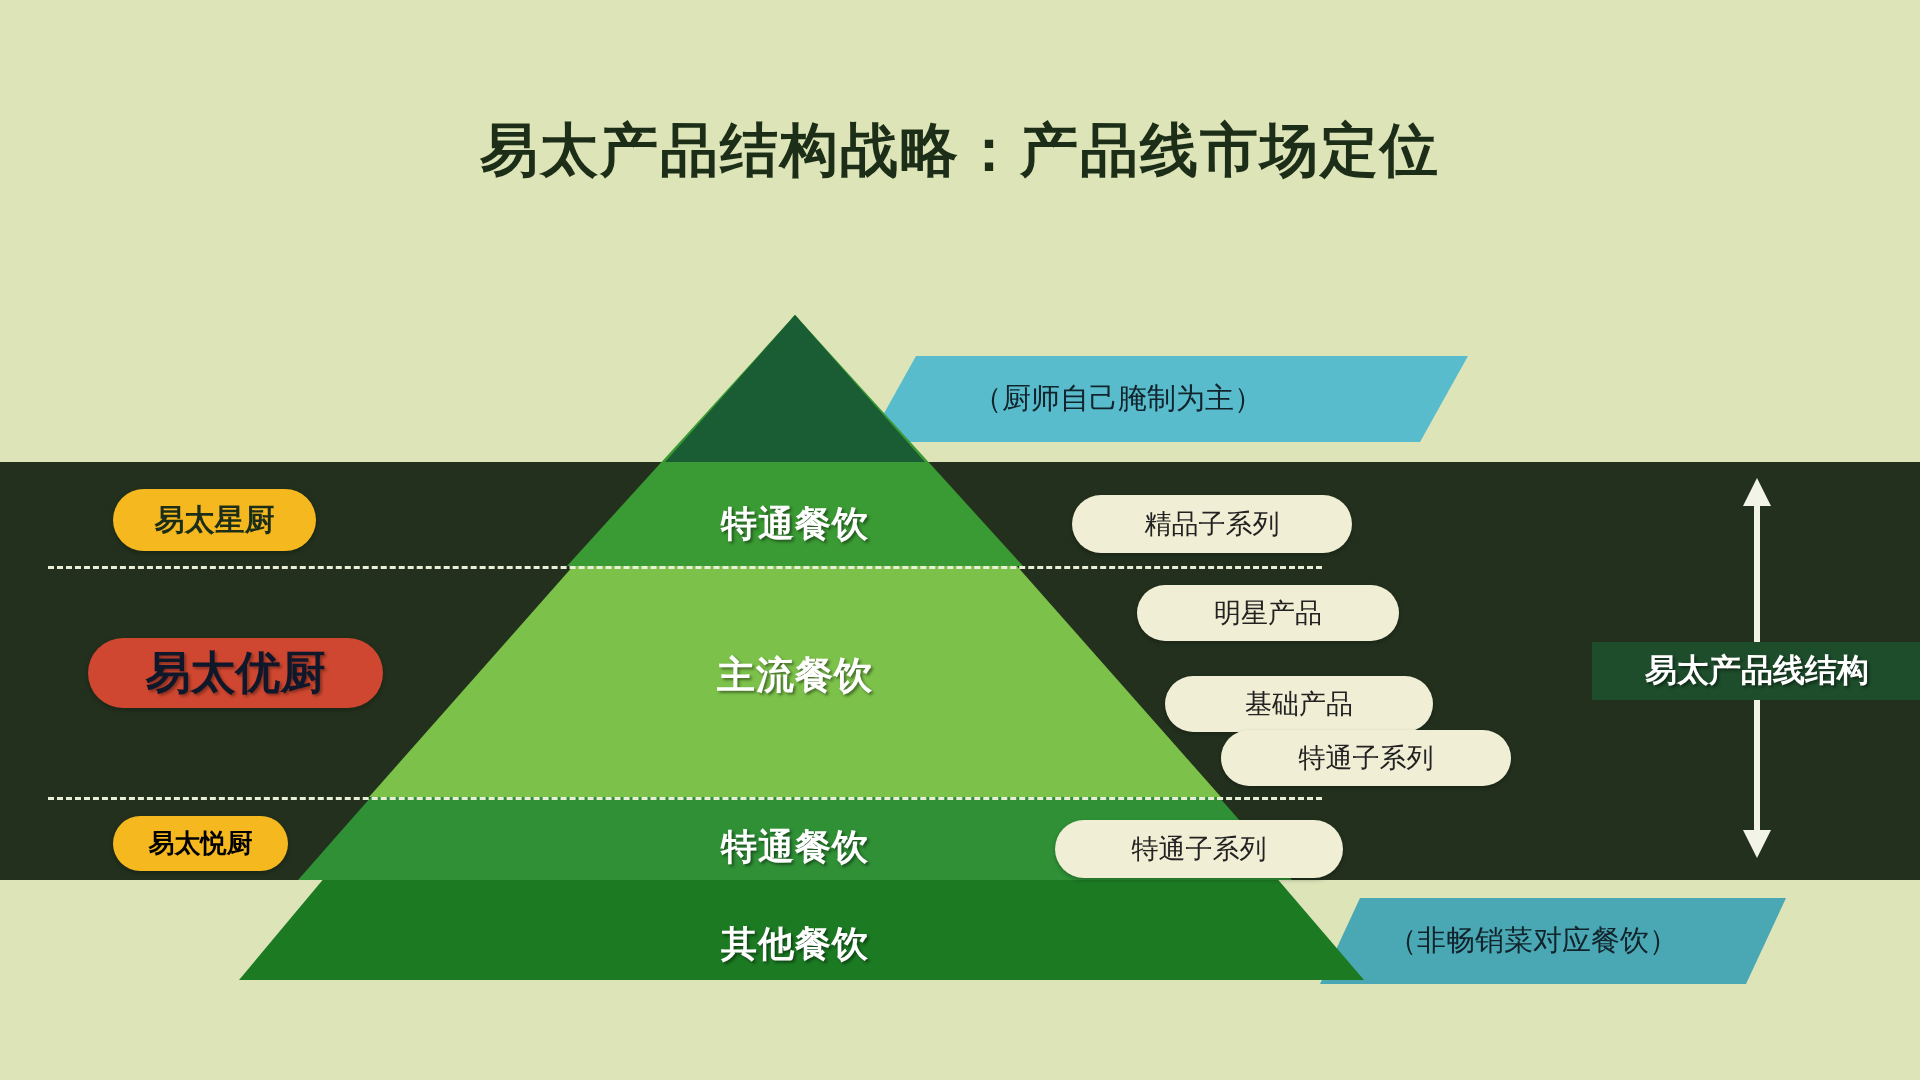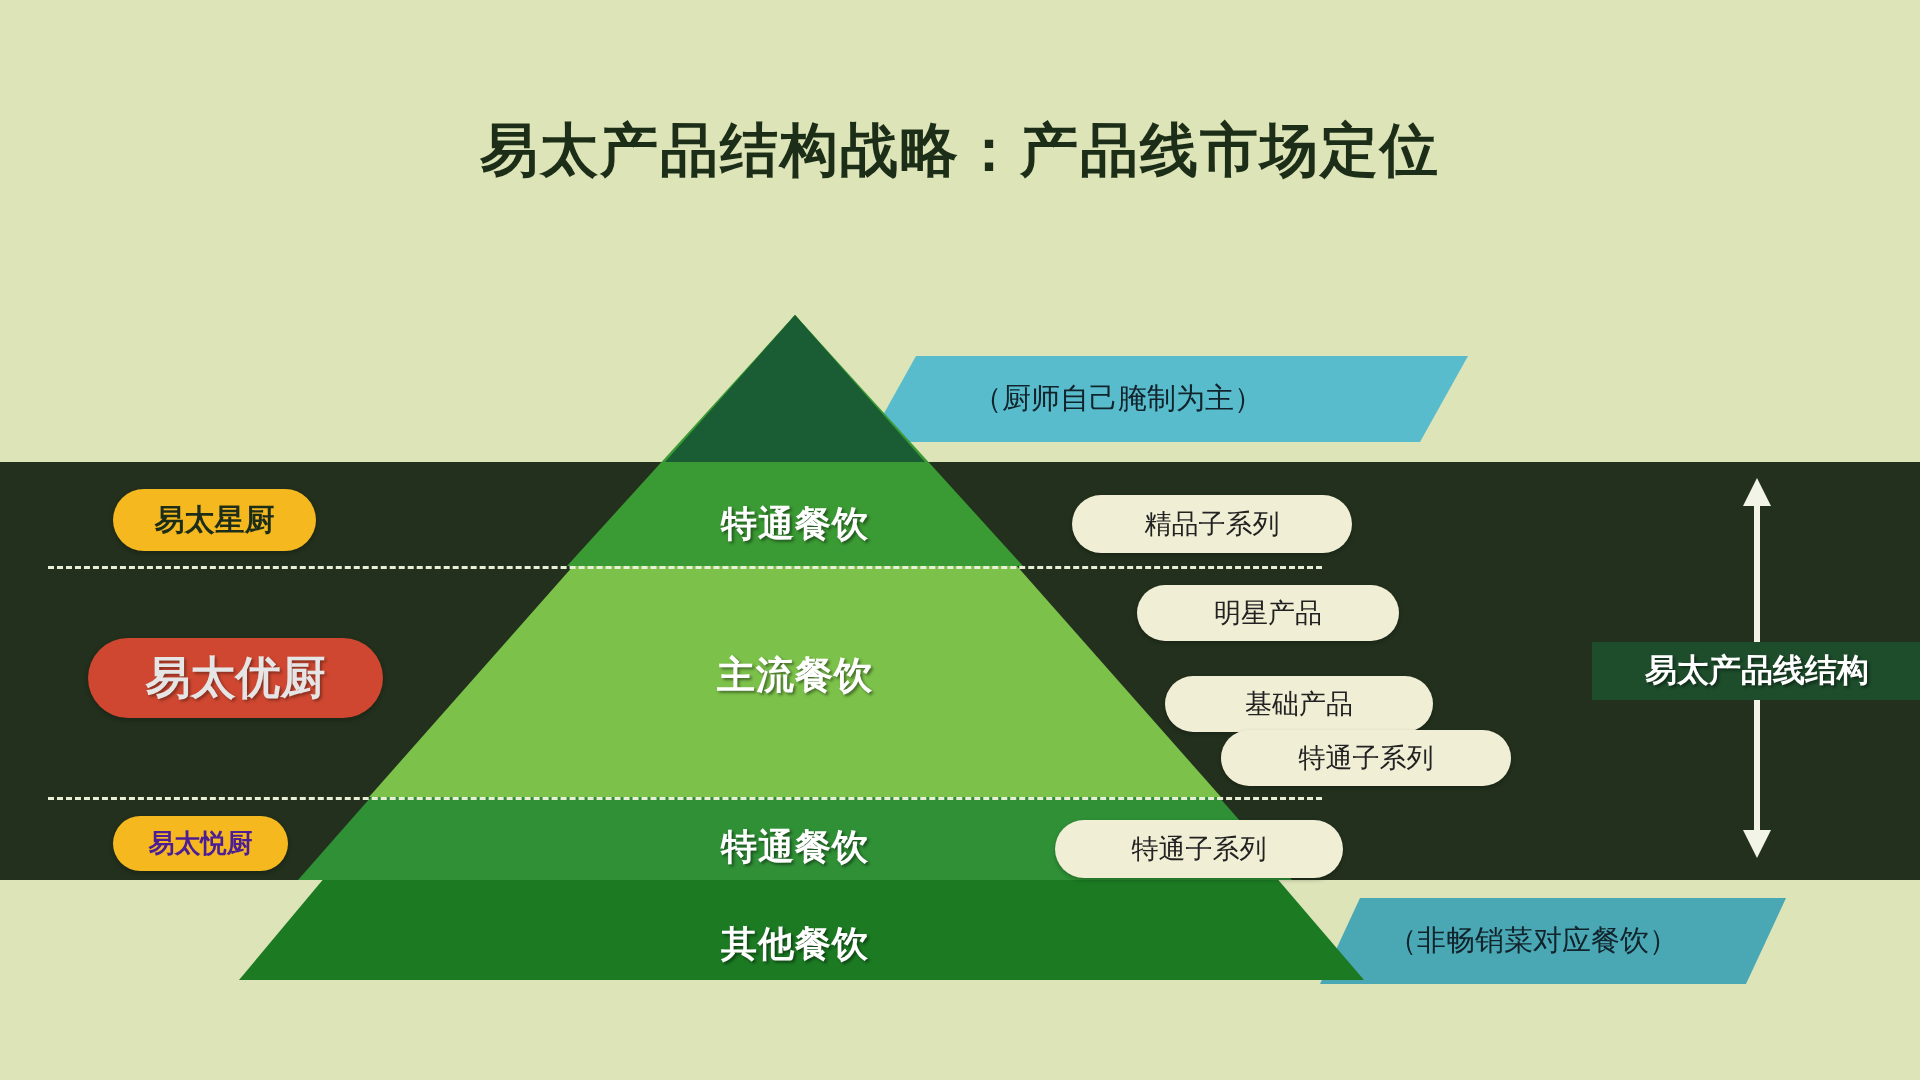--- a/index.html
+++ b/index.html
@@ -56,27 +56,27 @@
     font-family:"DejaVu Sans","Liberation Sans",sans-serif;
     white-space:nowrap;
     box-shadow:0 2px 5px rgba(0,0,0,.25);
     text-align:right;
   }
   #badge-star{
     left:113px;top:489px;width:203px;height:62px;
     background:#f5b91f;color:#1d2e18;font-size:30px;
   }
   #badge-premium{
-    left:88px;top:638px;width:295px;height:80px;
-    background:#cf4730;color:#e5e5e5;font-size:45px;
+    left:88px;top:638px;width:295px;height:70px;
+    background:#cf4730;color:#0f172a;font-size:45px;
     text-shadow:2px 2px 3px rgba(0,0,0,.35);
   }
   #badge-joy{
     left:113px;top:816px;width:175px;height:55px;
-    background:#f5b91f;color:#4c1d95;font-size:26px;
+    background:#f5b91f;color:#000000;font-size:26px;
   }
 
   
   .dash{
     position:absolute;height:0;
     border-top:3px dashed #e9efd6;
   }
   #dash-top{left:48px;top:566px;width:1274px;}
   #dash-bot{left:48px;top:797px;width:1274px;}
 

